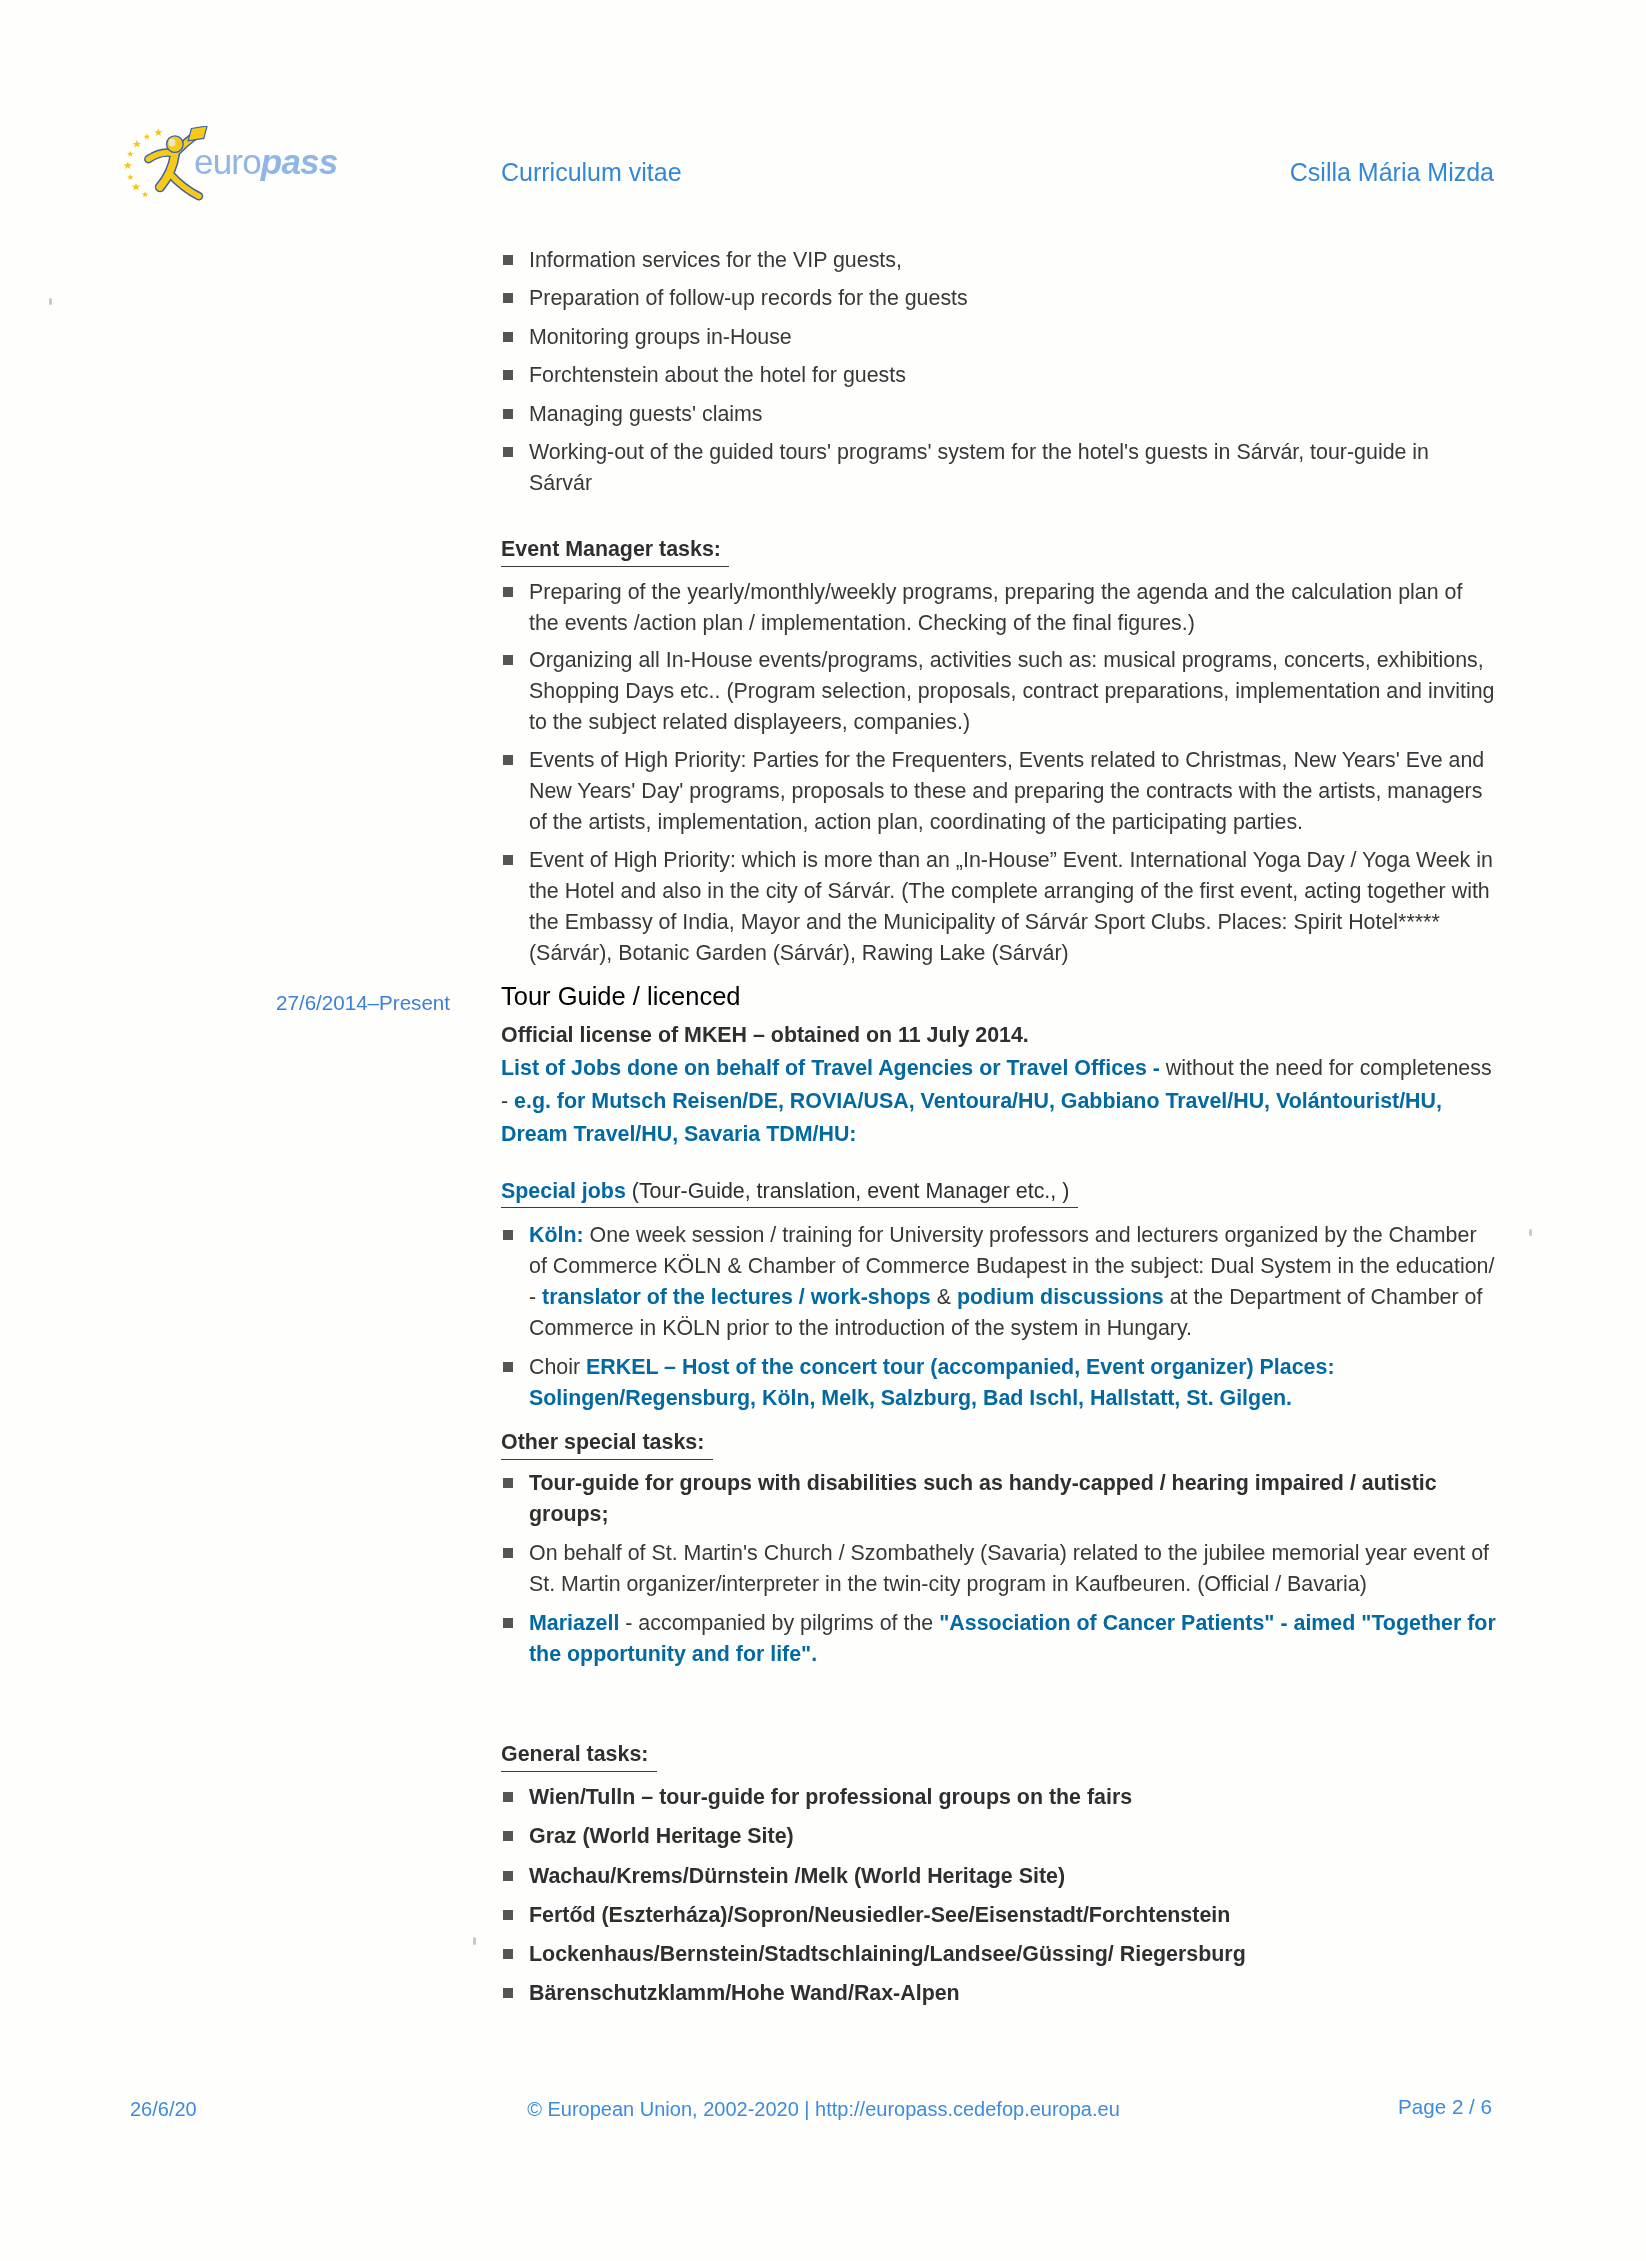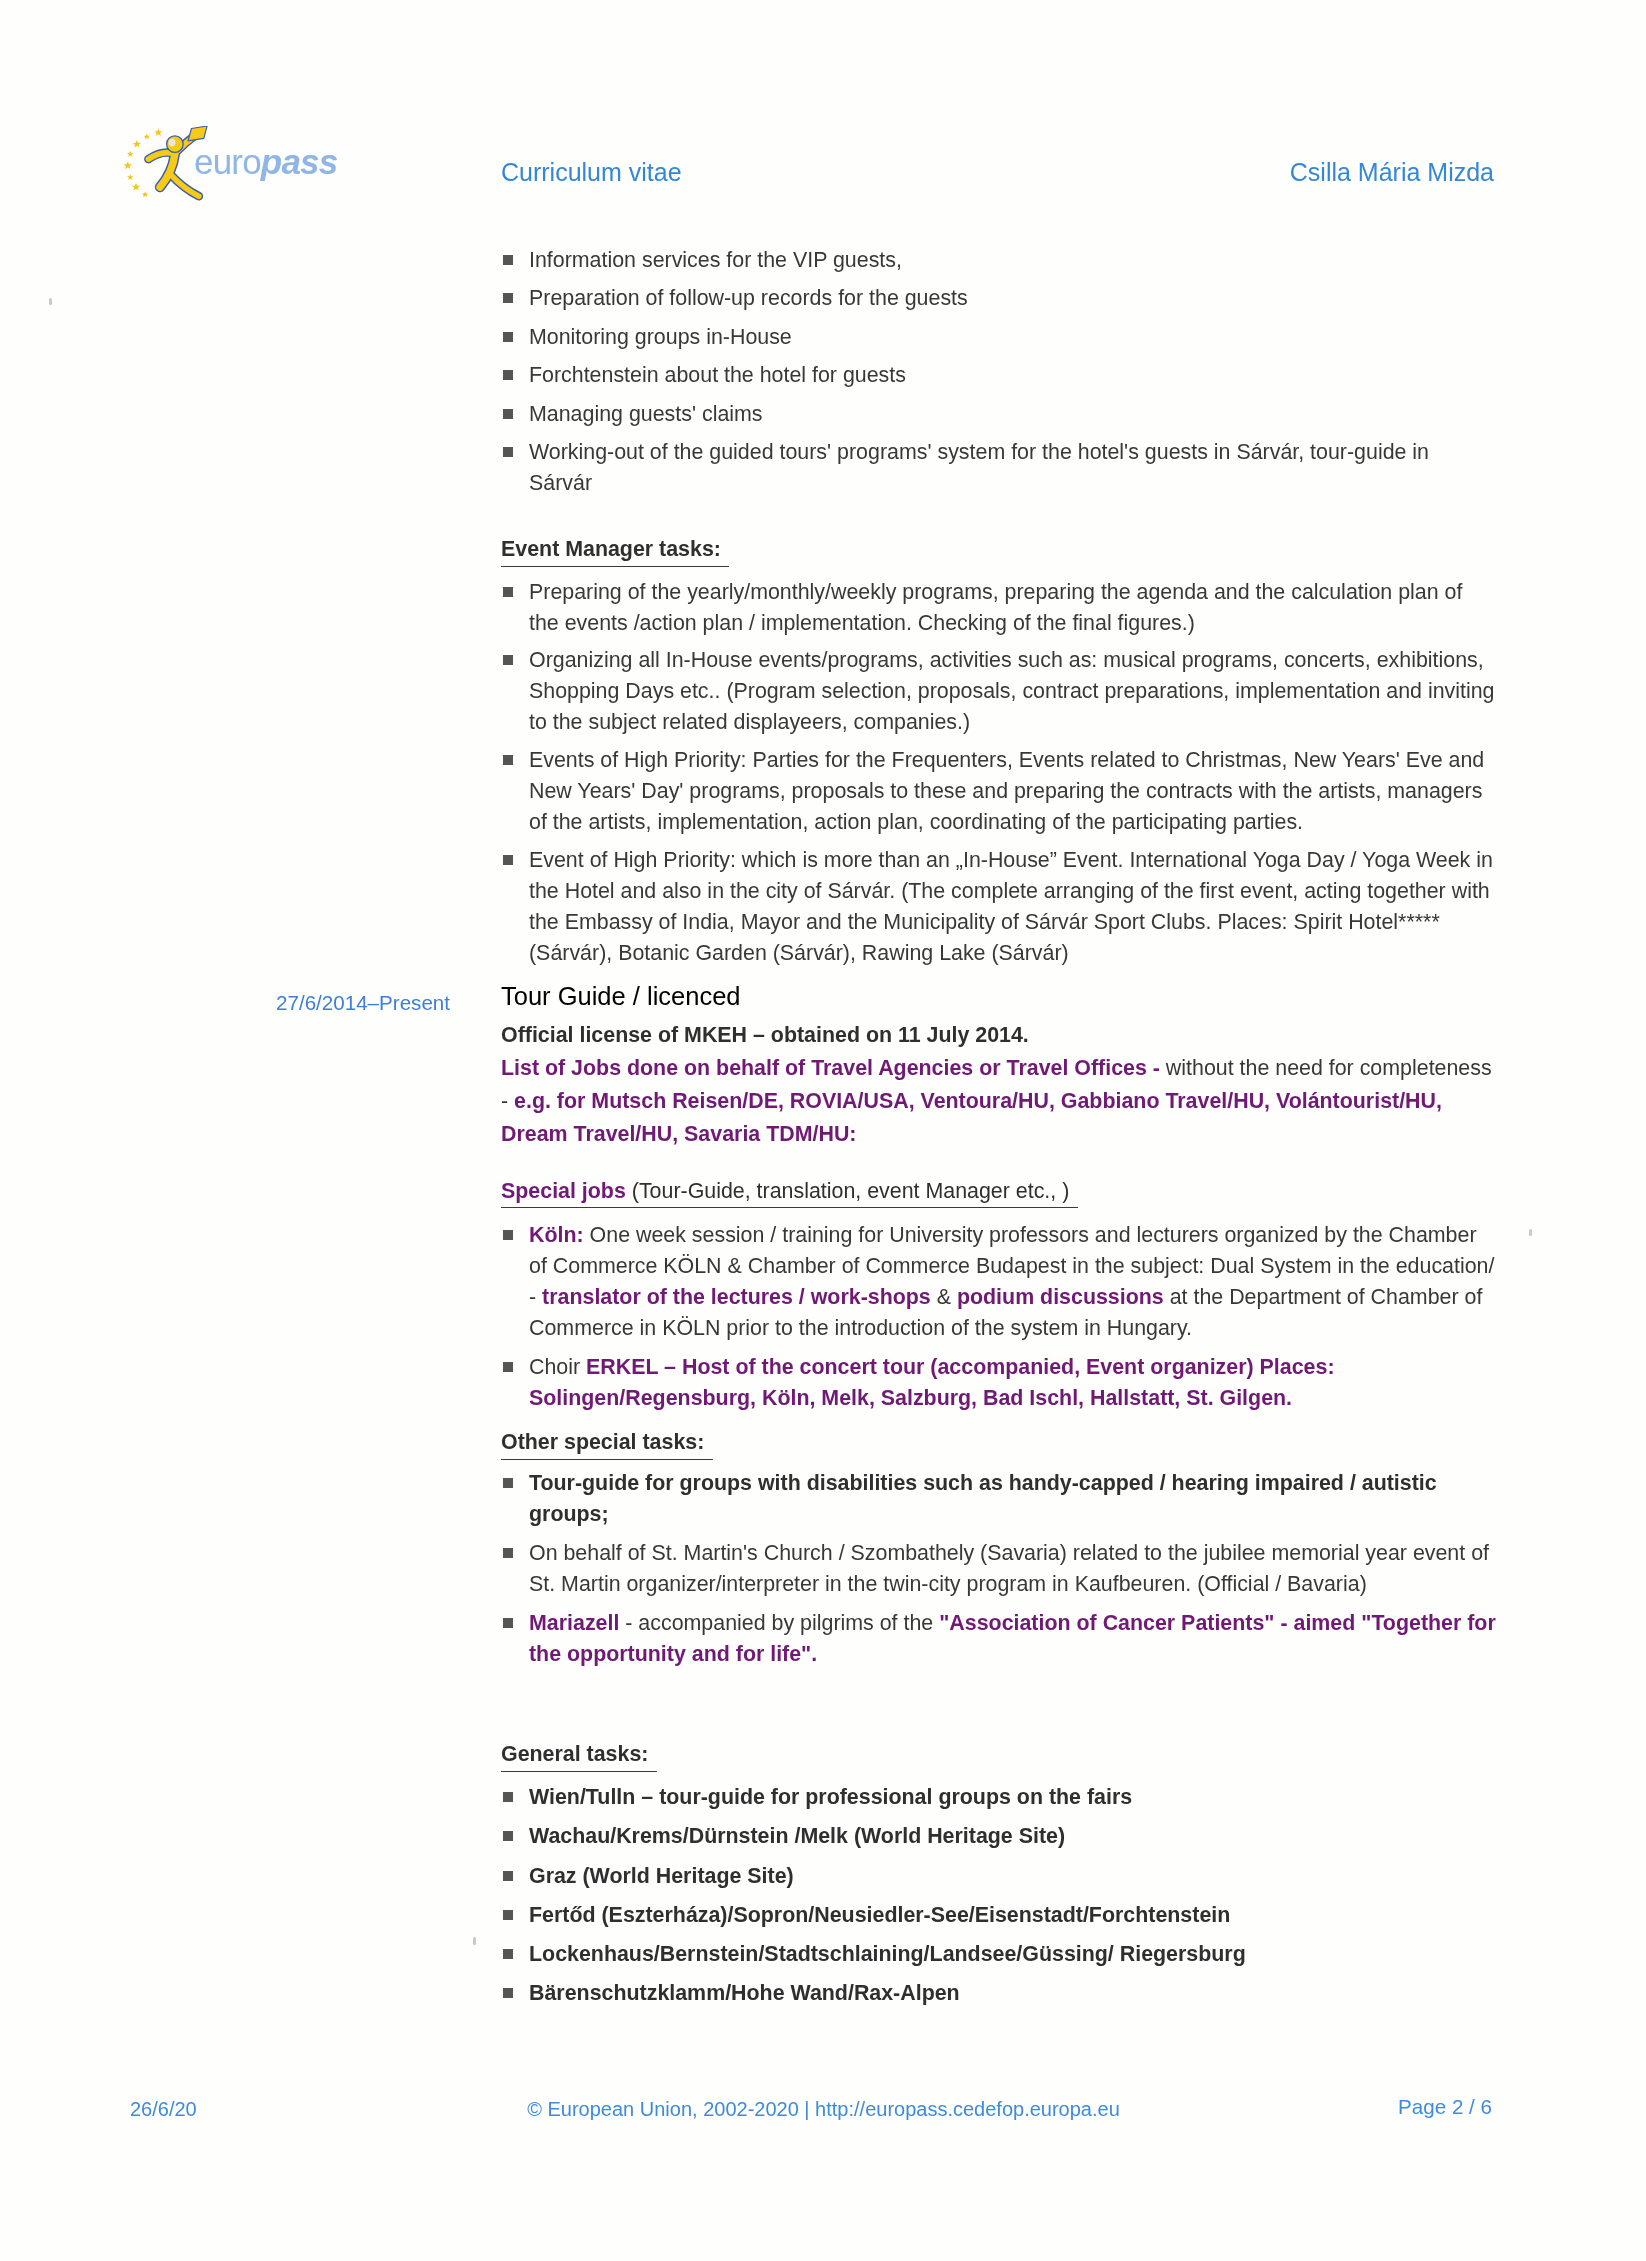--- a/index.html
+++ b/index.html
@@ -16,21 +16,21 @@
   .logo svg{position:absolute;left:0;top:1.6px;}
   .logo-text{position:absolute;left:72px;top:18px;font-size:35px;letter-spacing:-0.8px;color:#8fb6e4;white-space:nowrap;}
   .logo-text .lt-pass{font-weight:bold;font-style:italic;}
   .doc-title{position:absolute;left:501px;top:158px;font-size:25px;color:#3487d6;}
   .person-name{position:absolute;right:153px;top:158px;font-size:25px;color:#3487d6;}
   
   .main{position:absolute;left:501px;top:245px;width:995px;font-size:21.4px;line-height:31px;}
   ul{list-style:none;margin:0;padding:0;}
   li.bullet{position:relative;padding-left:28px;}
   .sq{position:absolute;left:1.6px;top:10px;width:10px;height:10px;background:#3d3d3d;opacity:.88;}
-  .b{font-weight:bold;color:#701a75;}
+  .b{font-weight:bold;color:#0369a1;}
   .bold-item{font-weight:bold;color:#2f2f2f;}
   .uhead{display:inline-block;font-weight:bold;color:#2f2f2f;border-bottom:1.6px solid #3a3a3a;padding:0 8.2px 0.8px 0;}
   
   .hotel-list li{margin-bottom:7.4px;}
   .event-heading{margin-top:35px;margin-bottom:10px;}
   .event-list li{margin-bottom:6.6px;}
   .tour-guide{position:relative;margin-top:11.5px;}
   .date-range{position:absolute;left:-225px;top:6.6px;width:198px;font-size:20.6px;color:#3e7fd6;}
   .tg-title{font-size:25.5px;line-height:33px;color:#000000;margin-bottom:6.6px;}
   .license-line{font-weight:bold;color:#2f2f2f;margin-bottom:1px;}
@@ -125,22 +125,22 @@
       <div class="other-heading"><span class="uhead">Other special tasks:</span></div>
       <ul class="other-list">
         <li class="bullet bold-item"><span class="sq"></span><span>Tour-guide for groups with disabilities such as handy-capped / hearing impaired / autistic groups;</span></li>
         <li class="bullet"><span class="sq"></span><span>On behalf of St. Martin's Church / Szombathely (Savaria) related to the jubilee memorial year event of St. Martin organizer/interpreter in the twin-city program in Kaufbeuren. (Official / Bavaria)</span></li>
         <li class="bullet"><span class="sq"></span><span><span class="b">Mariazell</span><span> - accompanied by pilgrims of the </span><span class="b">"Association of Cancer Patients" - aimed "Together for the opportunity and for life".</span></span></li>
       </ul>
 
       <div class="general-heading"><span class="uhead">General tasks:</span></div>
       <ul class="general-list">
         <li class="bullet bold-item"><span class="sq"></span><span>Wien/Tulln – tour-guide for professional groups on the fairs</span></li>
+        <li class="bullet bold-item"><span class="sq"></span><span>Graz (World Heritage Site)</span></li>
         <li class="bullet bold-item"><span class="sq"></span><span>Wachau/Krems/Dürnstein /Melk (World Heritage Site)</span></li>
-        <li class="bullet bold-item"><span class="sq"></span><span>Graz (World Heritage Site)</span></li>
         <li class="bullet bold-item"><span class="sq"></span><span>Fertőd (Eszterháza)/Sopron/Neusiedler-See/Eisenstadt/Forchtenstein</span></li>
         <li class="bullet bold-item"><span class="sq"></span><span>Lockenhaus/Bernstein/Stadtschlaining/Landsee/Güssing/ Riegersburg</span></li>
         <li class="bullet bold-item"><span class="sq"></span><span>Bärenschutzklamm/Hohe Wand/Rax-Alpen</span></li>
       </ul>
     </div>
   </div>
 
   <div class="footer-date">26/6/20</div>
   <div class="footer-center">© European Union, 2002-2020 | http://europass.cedefop.europa.eu</div>
   <div class="footer-page">Page 2 / 6</div>

